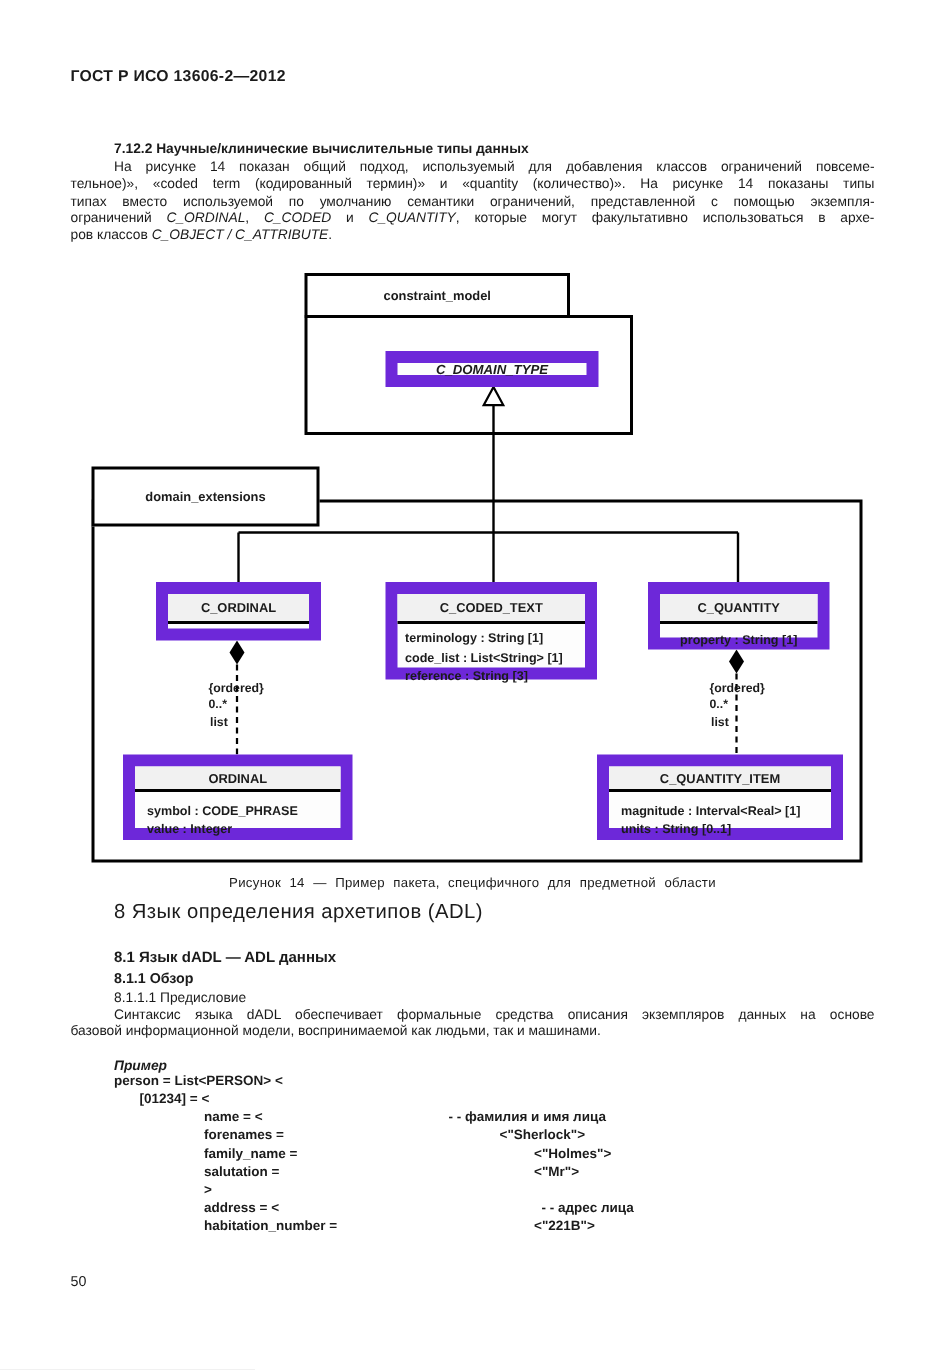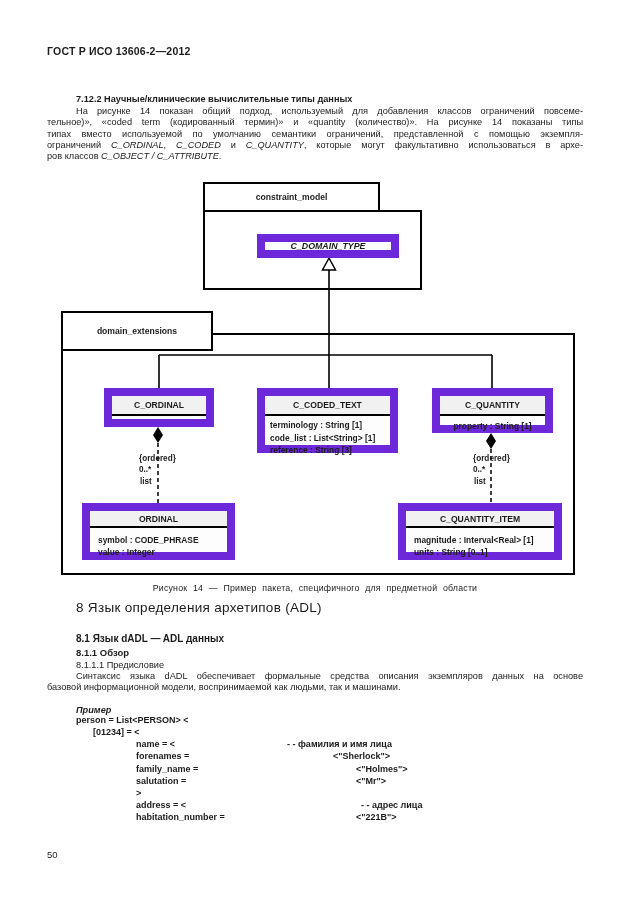--- a/index.html
+++ b/index.html
@@ -164,21 +164,21 @@
   <div class="abs example-label">Пример</div>
 
   <div class="code-line" style="top:715px">
     <span class="code-a" style="left:76px">person = List&lt;PERSON&gt; &lt;</span>
   </div>
   <div class="code-line" style="top:727px">
     <span class="code-a" style="left:93px">[01234] = &lt;</span>
   </div>
   <div class="code-line" style="top:739px">
     <span class="code-a" style="left:136px">name = &lt;</span>
-    <span class="code-a" style="left:287px">- - фамилия и имя лица</span>
+    <span class="code-a" style="left:299px">- - фамилия и имя лица</span>
   </div>
   <div class="code-line" style="top:751px">
     <span class="code-a" style="left:136px">forenames =</span>
     <span class="code-a" style="left:333px">&lt;"Sherlock"&gt;</span>
   </div>
   <div class="code-line" style="top:764px">
     <span class="code-a" style="left:136px">family_name =</span>
     <span class="code-a" style="left:356px">&lt;"Holmes"&gt;</span>
   </div>
   <div class="code-line" style="top:776px">

